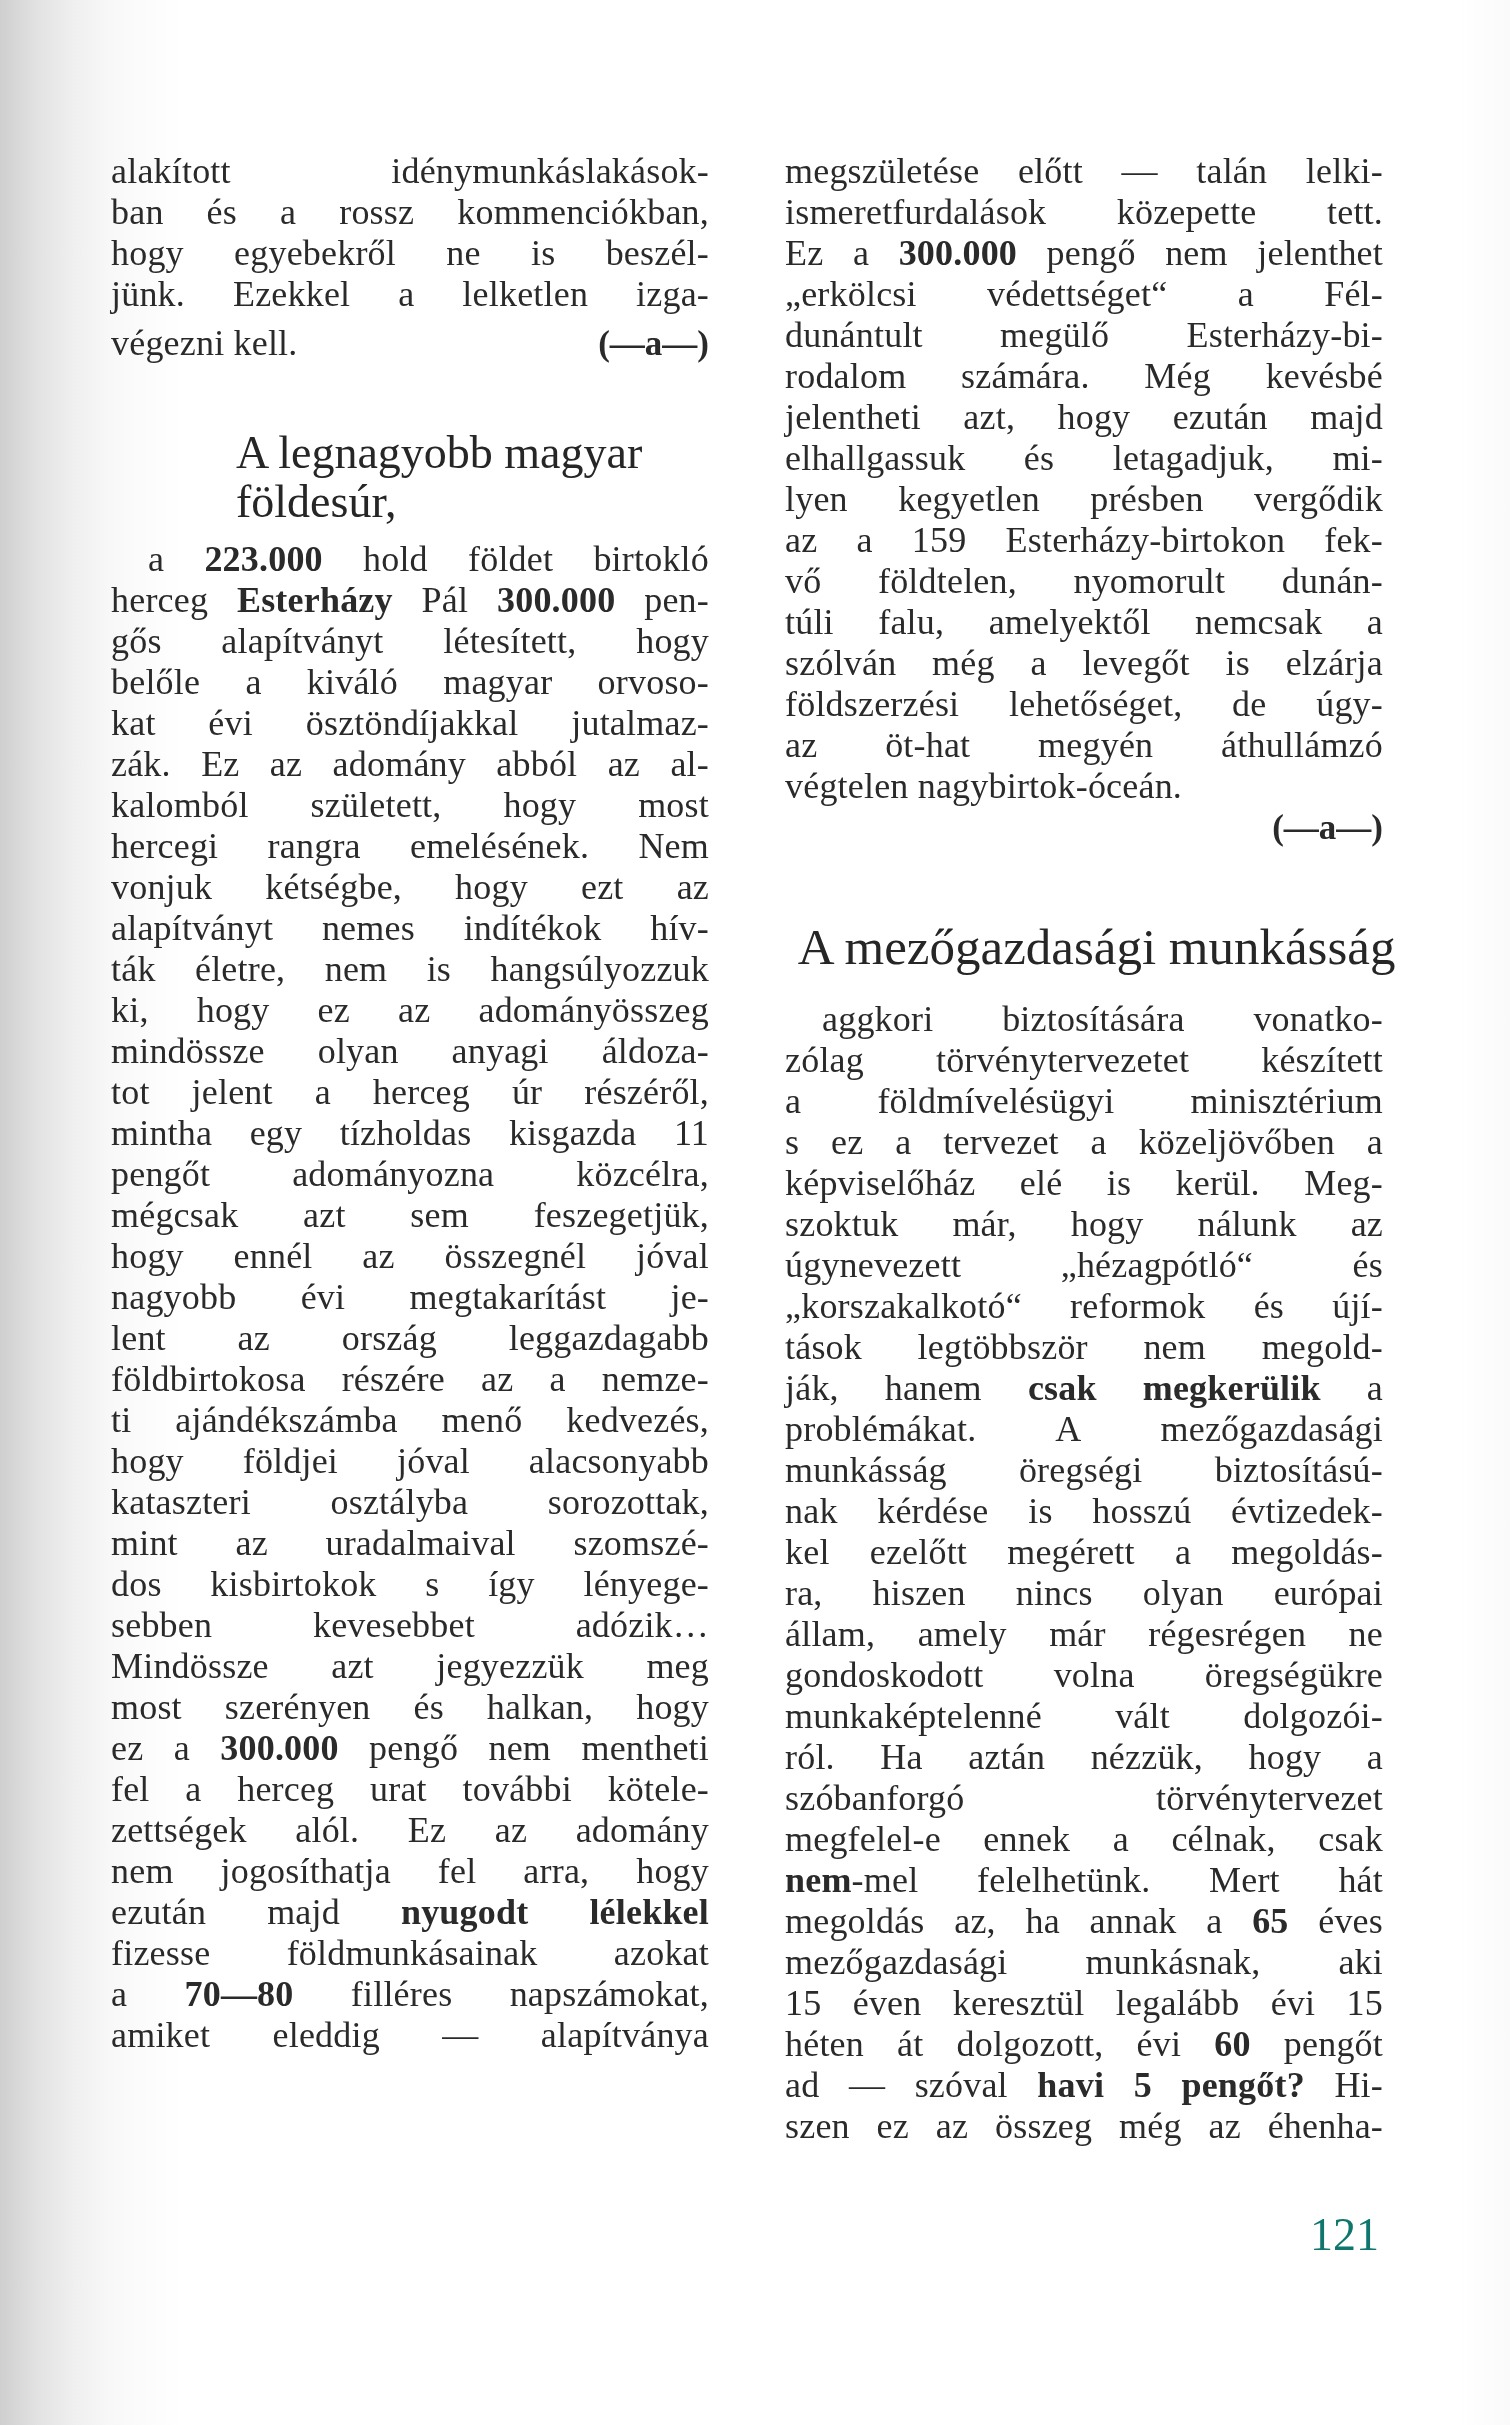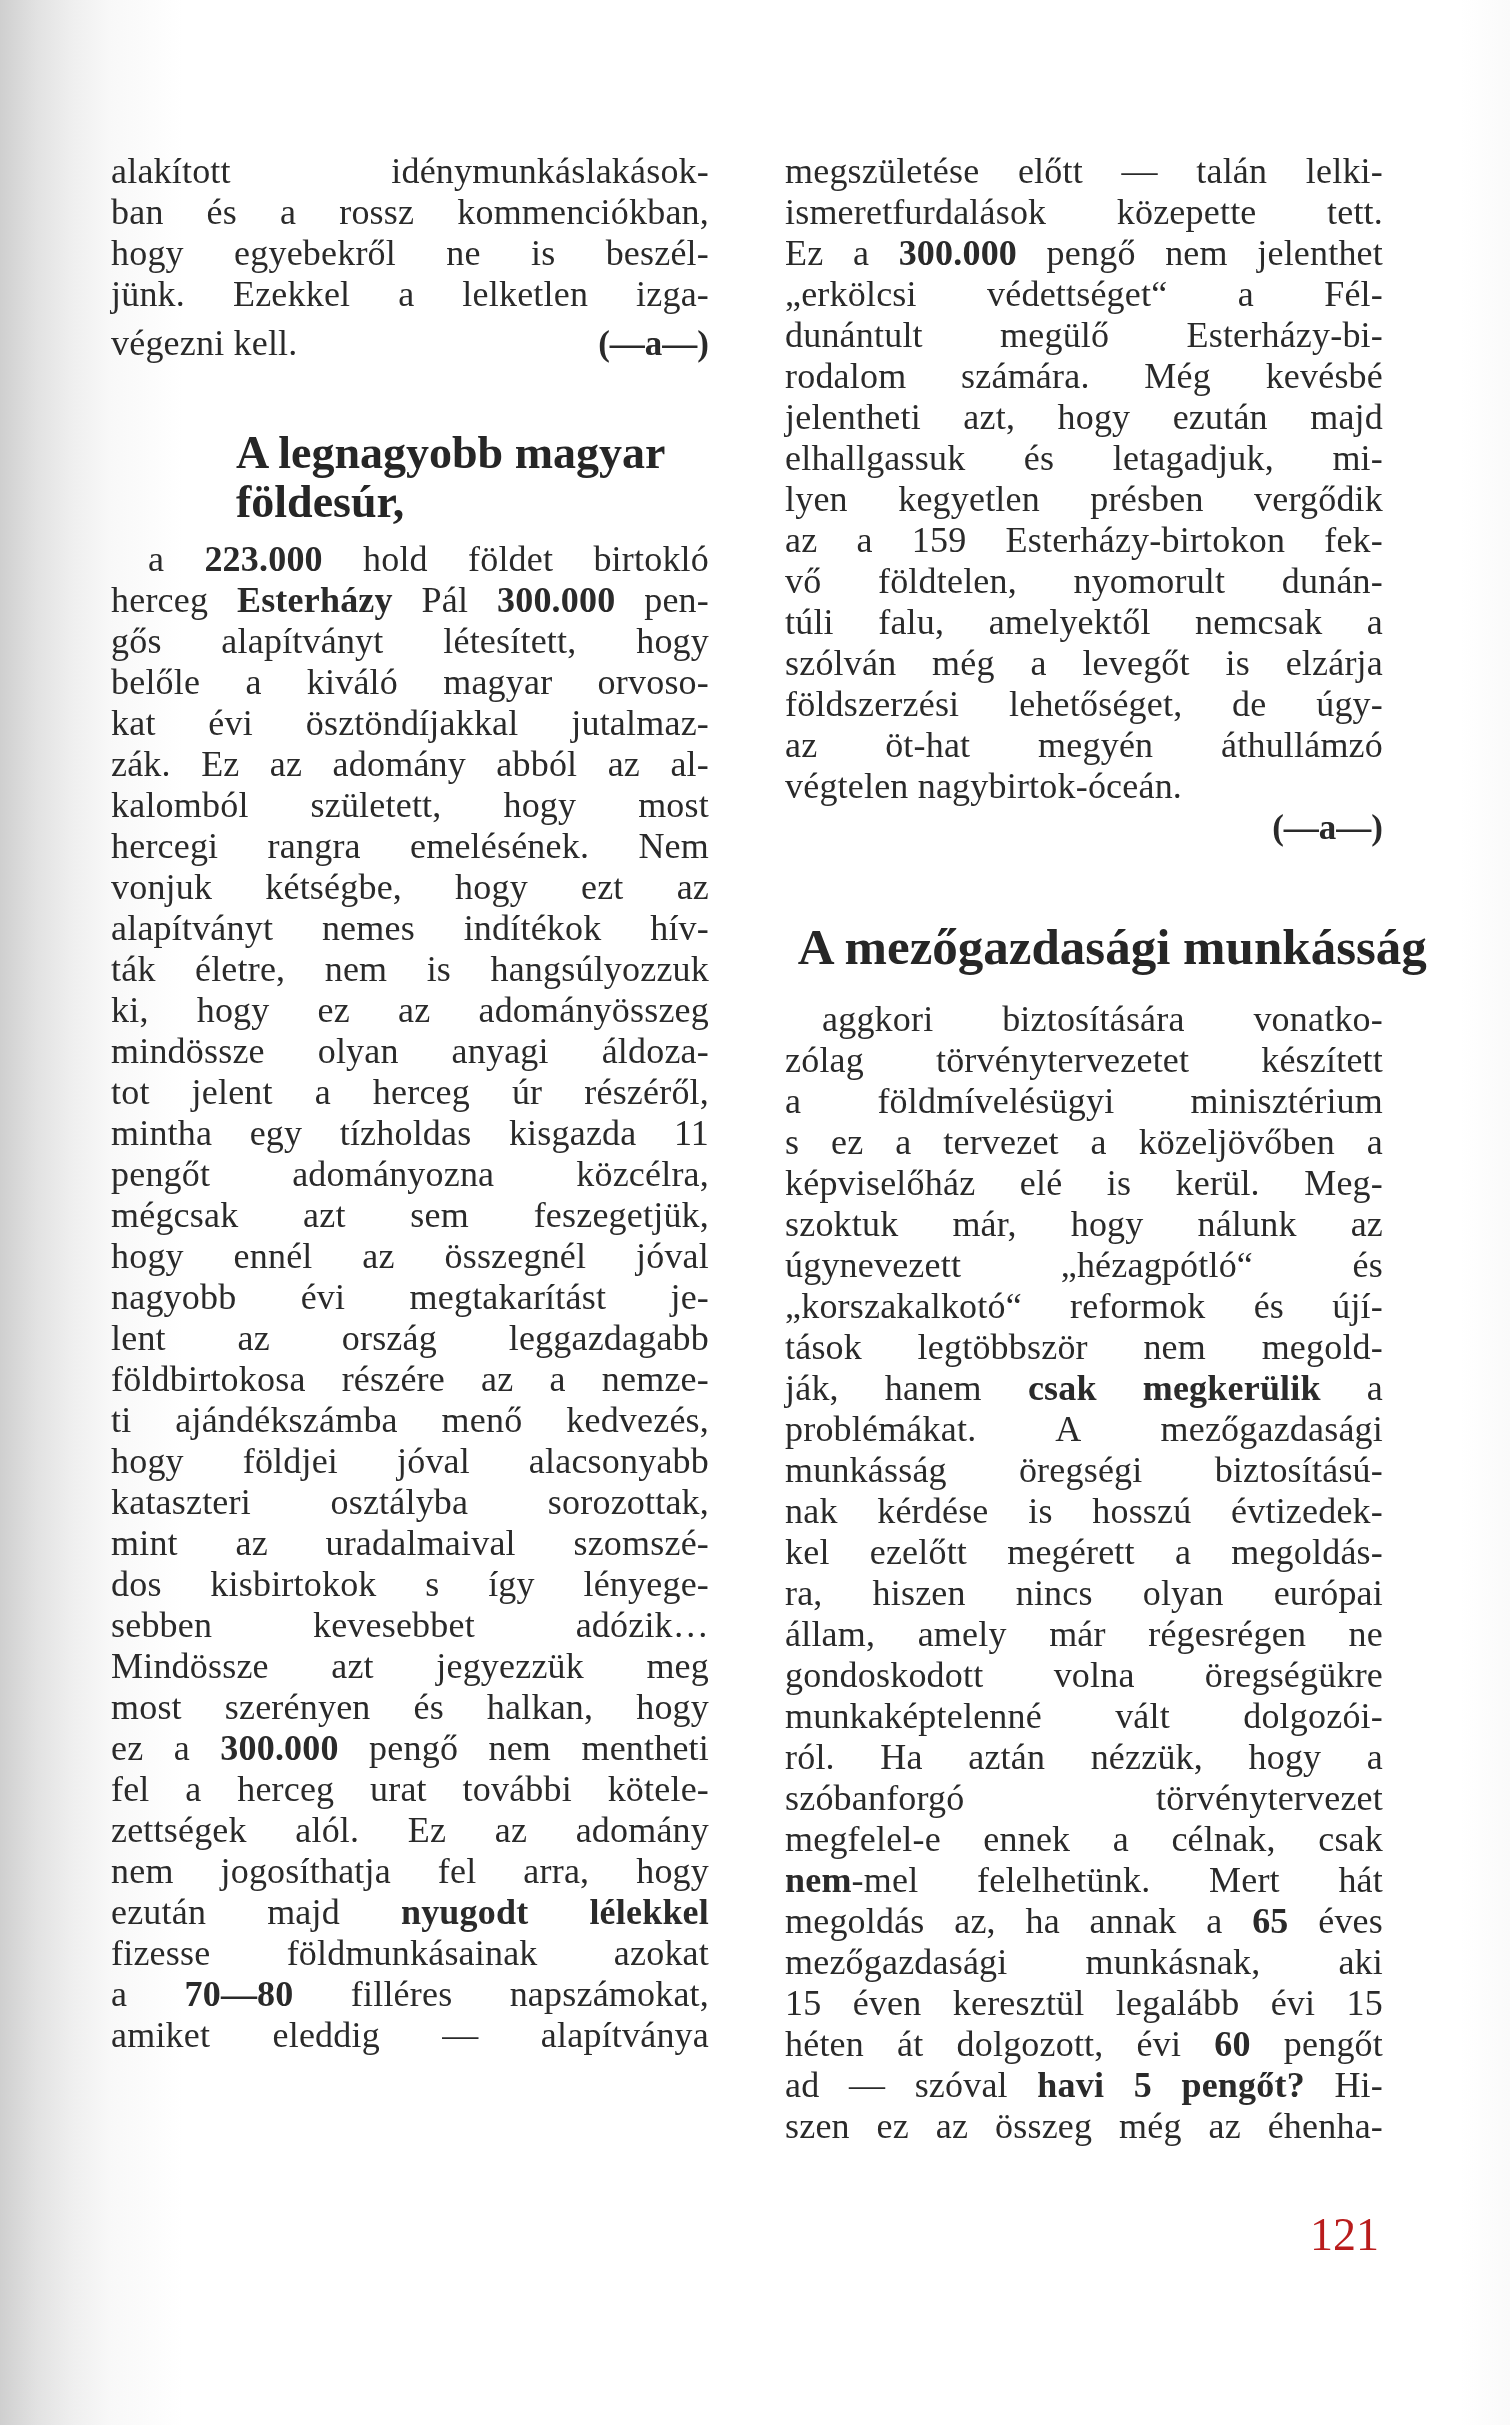--- a/index.html
+++ b/index.html
@@ -22,27 +22,27 @@
   }
   .line.last { text-align-last: left; }
   .line.indent { padding-left: 37px; }
   .line .b { font-weight: bold; }
   .signature {
     height: 41px; line-height: 41px; text-align: right;
     font-family: "Liberation Serif", serif; font-size: 35px; font-weight: bold;
   }
   .heading {
     font-family: "Liberation Serif", "DejaVu Serif", serif;
-    font-weight: bold; font-size: 46px; line-height: 49px; color: #262626;
+    font-weight: normal; font-size: 46px; line-height: 49px; color: #262626;
   }
   .heading.h1 { padding-left: 125px; margin-top: 64px; margin-bottom: 12.8px; }
   .heading.h2 { margin-top: 75px; margin-bottom: 27px; white-space: nowrap; font-size: 51px; padding-left: 12.8px; }
   .page-number {
     position: absolute; left: 1310px; top: 2208px;
-    font-family: "Liberation Serif", serif; font-size: 46px; color: #b91c1c;
+    font-family: "Liberation Serif", serif; font-size: 46px; color: #0f766e;
   }
 </style>
 </head>
 <body>
 
 <div class="col left">
   <div>
       <div class="line"><span>alakított idénymunkáslakások-</span></div>
       <div class="line"><span>ban és a rossz kommenciókban,</span></div>
       <div class="line"><span>hogy egyebekről ne is beszél-</span></div>

